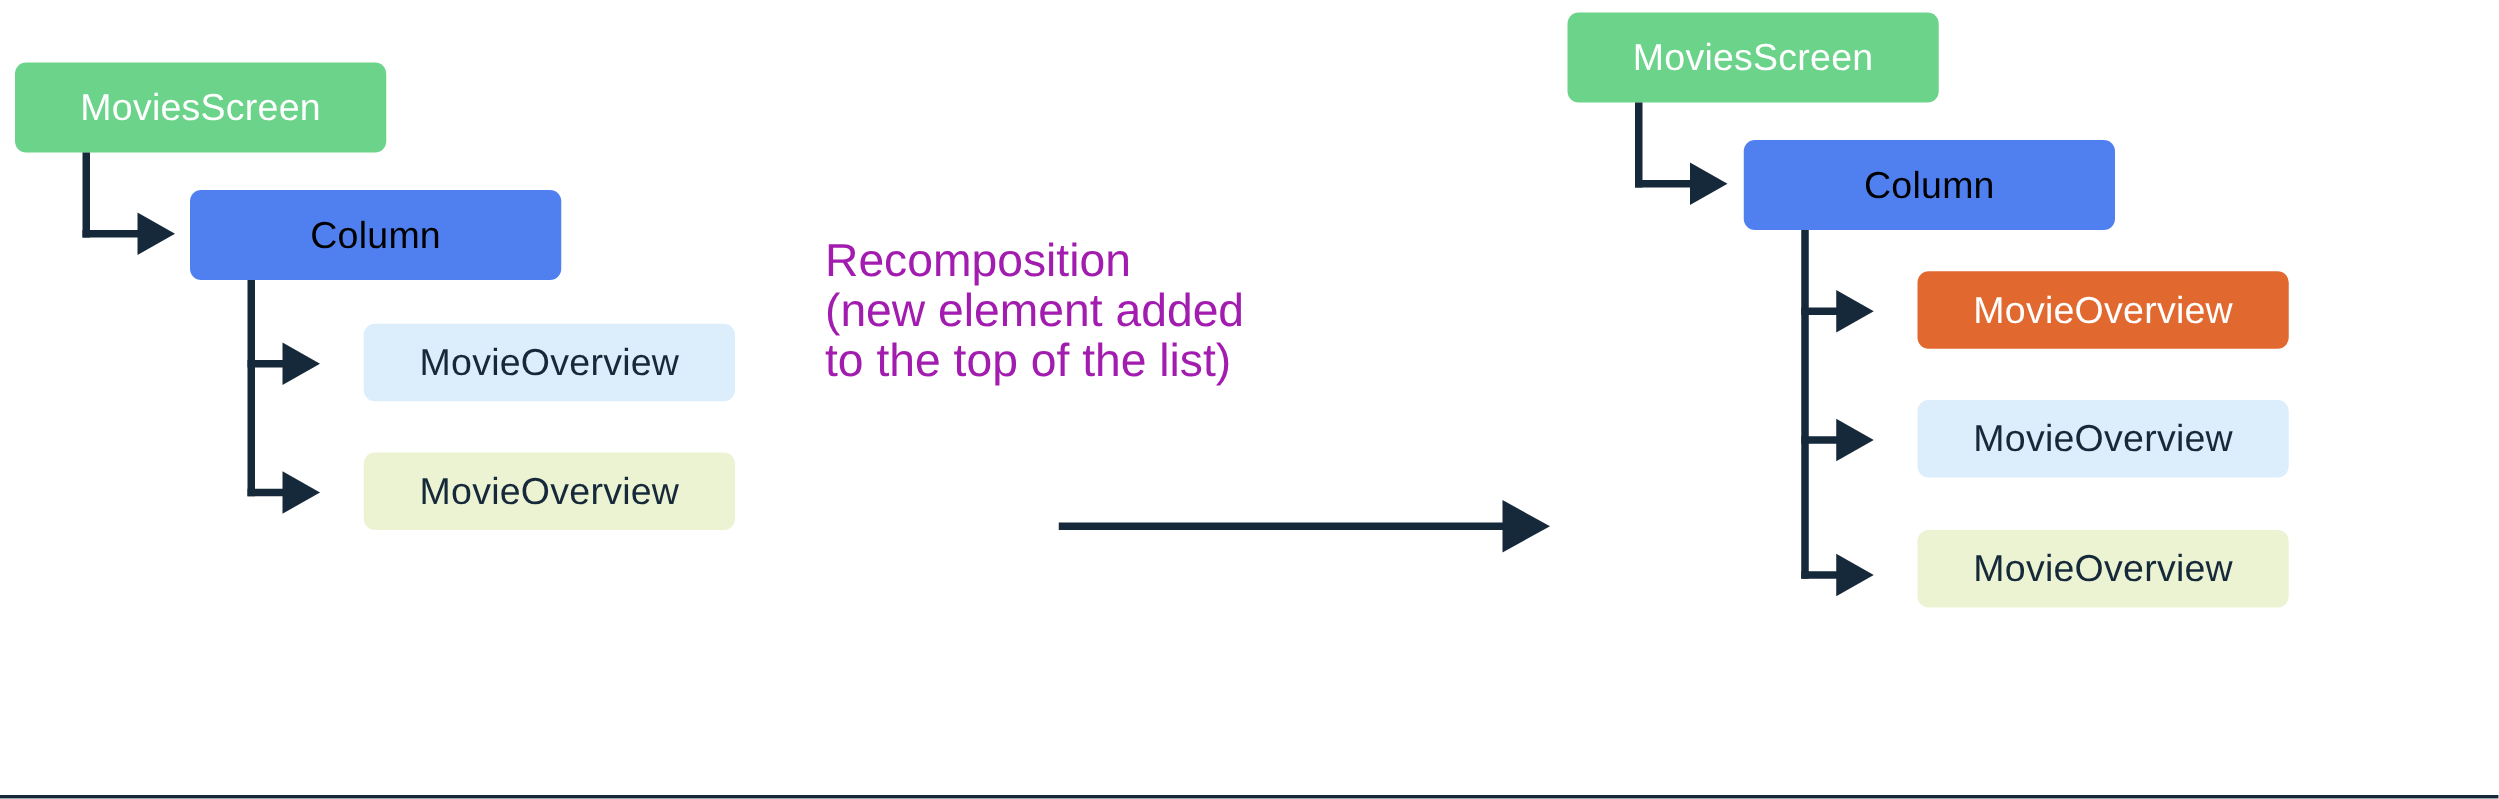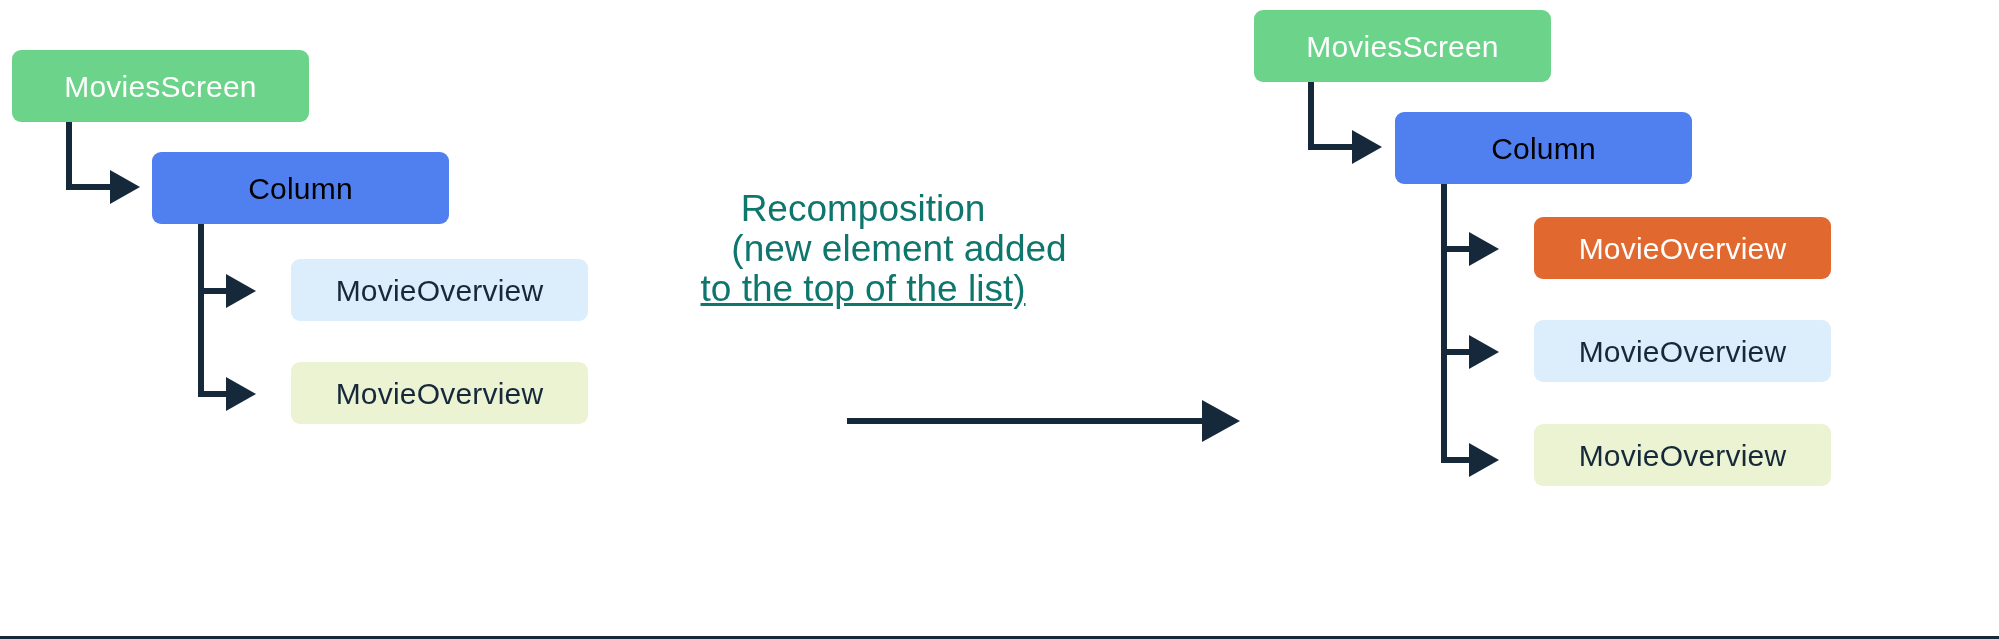--- a/index.html
+++ b/index.html
@@ -51,26 +51,24 @@
     border-left: 30px solid #16293B;
   }
   .arrowhead-big {
     border-top: 21px solid transparent;
     border-bottom: 21px solid transparent;
     border-left: 38px solid #16293B;
   }
 
   .caption {
     position: absolute;
-    color: #0f766e;
+    color: #a21caf;
     font-size: 37px;
     line-height: 1.12;
-    text-align: center;
     white-space: pre-line;
-    margin-left: 33px;
   }
 
   .bottom-rule {
     position: absolute;
     left: 0;
     bottom: 0;
     width: 1999px;
     height: 3px;
     background: #16293B;
   }
@@ -106,22 +104,22 @@
     <div class="edge edge-h" style="left:198px; top:391px; width:52px;"></div>
     <div class="arrowhead" style="left:226px; top:377px;"></div>
 
     <div class="node node-lime" style="left:291px; top:362px; width:297px; height:62px;">
       <span>MovieOverview</span>
     </div>
   </div>
 
   <div>
     <div class="caption" style="left:660px; top:188px; width:340px;">Recomposition</div>
-    <div class="caption" style="left:696px; top:228px; width:340px;">(new element added</div>
-    <div class="caption" style="left:660px; top:268px; width:340px;text-decoration:underline;">to the top of the list)</div>
+    <div class="caption" style="left:660px; top:228px; width:340px;">(new element added</div>
+    <div class="caption" style="left:660px; top:268px; width:340px;">to the top of the list)</div>
 
     <div class="edge edge-h" style="left:847px; top:418px; width:360px;"></div>
     <div class="arrowhead arrowhead-big" style="left:1202px; top:400px;"></div>
   </div>
 
   <div>
 
     <div class="node node-green" style="left:1254px; top:10px; width:297px; height:72px;">
       <span>MoviesScreen</span>
     </div>

